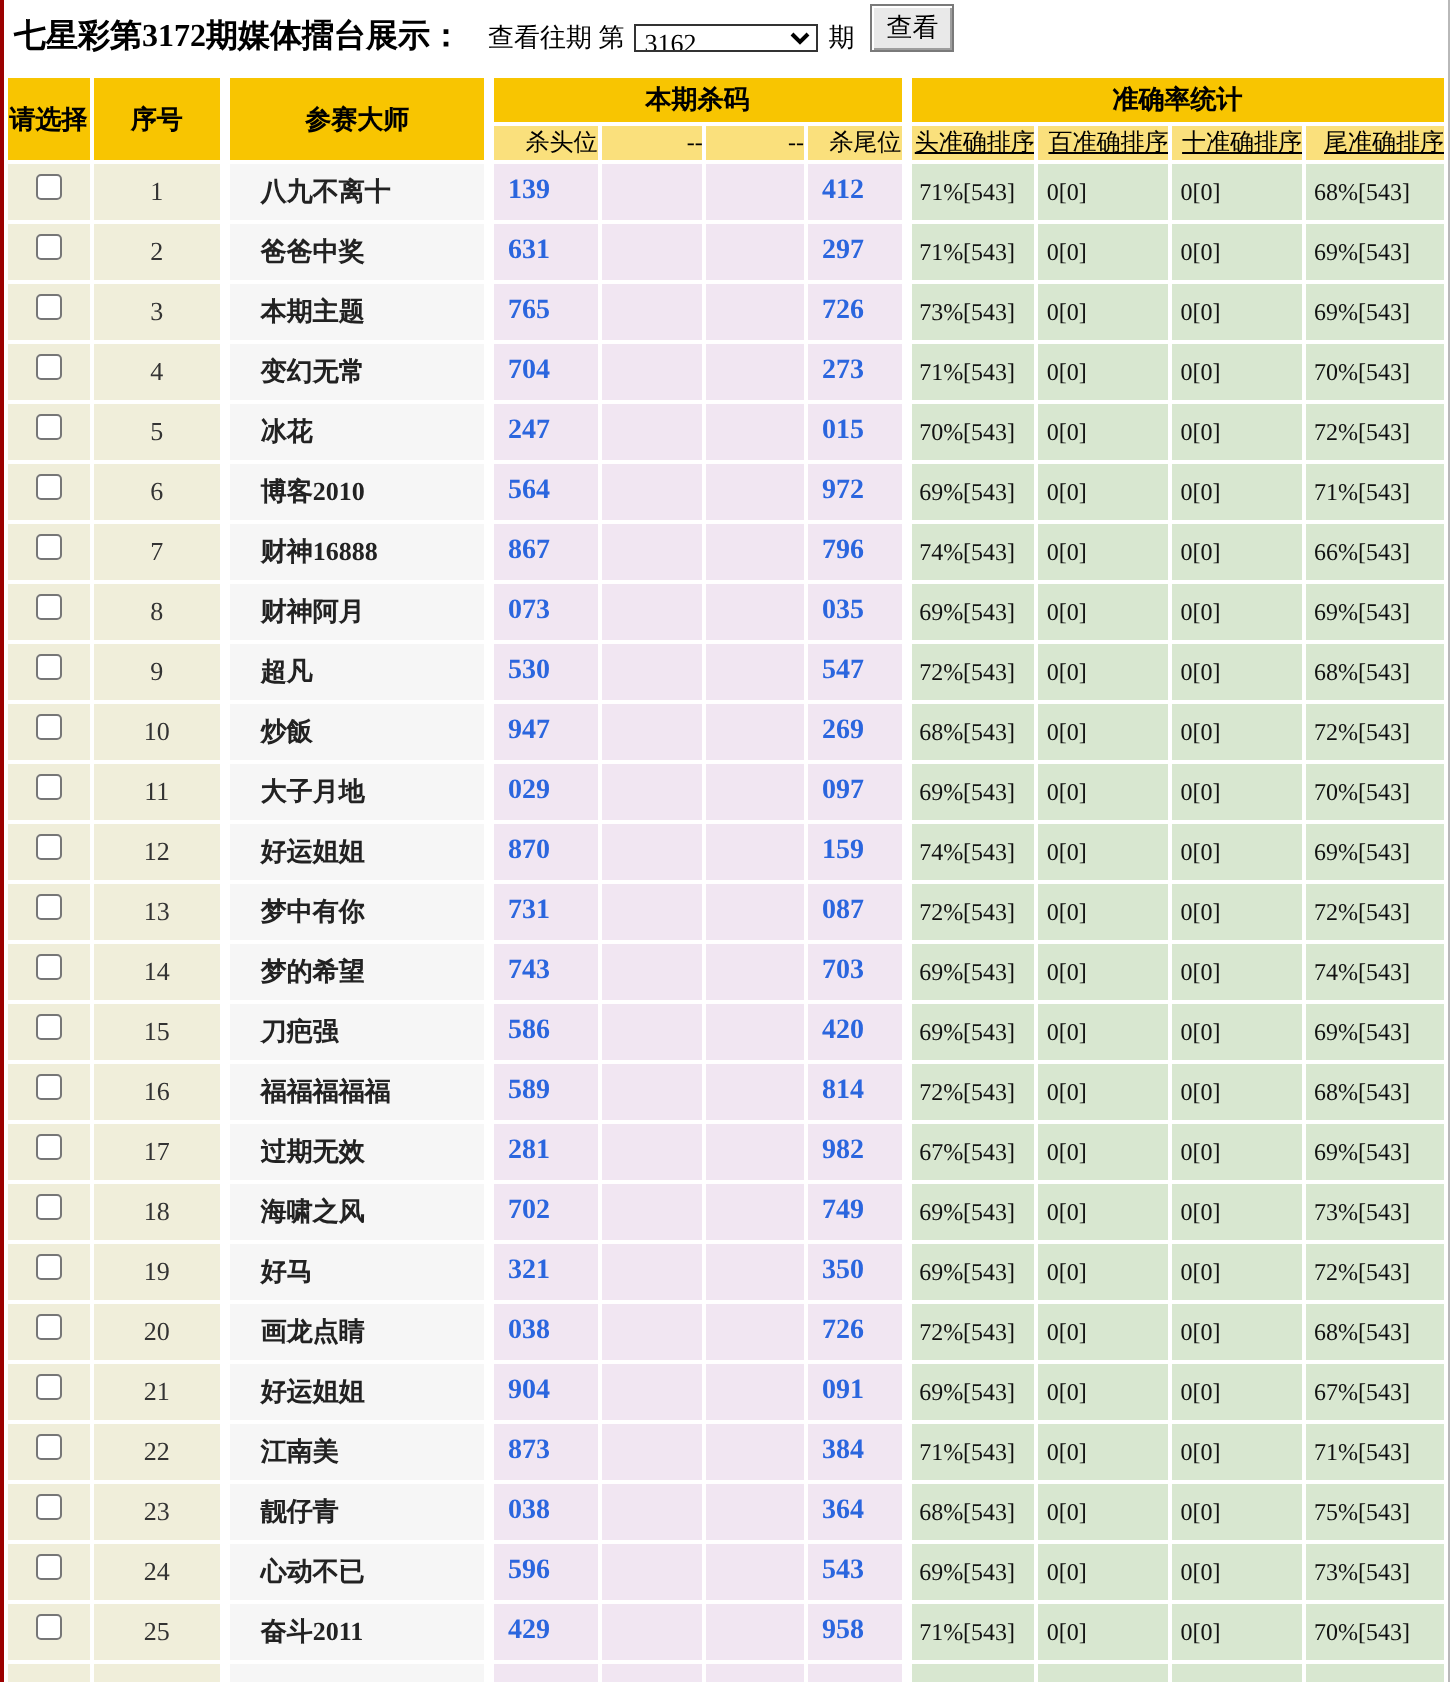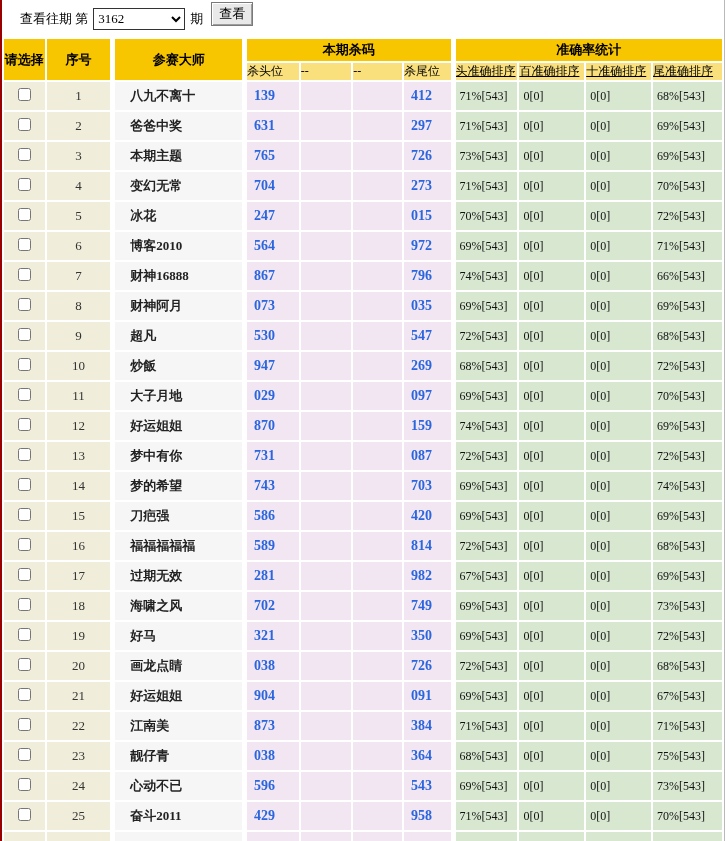--- a/index.html
+++ b/index.html
@@ -15,21 +15,21 @@
     background:#fff;
   }
   
   .titlebar {
     height:37px; display:flex; align-items:center;
     padding:2px 4px 2px 5px; background:#fff;
   }
   .title-main { font-size:16px; font-weight:bold; color:#000; white-space:nowrap; }
   .title-sub  { font-size:13px; color:#000; margin-left:13px; white-space:nowrap; }
   .period-select {
-    margin-left:5px; width:92px; height:22px; font-size:13px;
+    margin-left:5px; width:92px; height:14px; font-size:13px;
     font-family:"Liberation Serif","DejaVu Serif",serif;
     border:1px solid #333; background:#fff;
   }
   .period-suffix { font-size:13px; margin-left:5px; }
   .view-btn {
     margin-left:8px; position:relative; top:-5px;
     font-size:13px; padding:2px 7px;
     font-family:Liberation Serif, serif;
     background:#e9e9e9; border:1px solid #7a7a7a;
     box-shadow:inset 1px 1px 0 #fff, inset -1px -1px 0 #9e9e9e;
@@ -40,39 +40,40 @@
     border-collapse:separate; border-spacing:2px;
     table-layout:fixed; width:722px; margin-left:0px;
   }
   th, td { overflow:hidden; white-space:nowrap; }
   .hdr {
     background:#f8c501; color:#000; font-size:13px; font-weight:bold;
     text-align:center; height:22px;
   }
   .subhdr {
     background:#fae07c; color:#000; font-size:12px; font-weight:normal;
-    text-align:left; height:14px;
+    text-align:right; height:14px;
   }
   .subhdr a { color:#000; text-decoration:underline; cursor:pointer; }
   td { height:28px; }
   .c-check  { background:#f0eeda; text-align:center; }
   .c-idx    { background:#f0eeda; text-align:center; font-size:13px; color:#333; }
   .c-master { background:#f6f6f6; text-align:left; padding-left:15px; font-size:13px; color:#222;font-weight:bold; }
   .c-kill   { background:#f1e6f2; text-align:left; padding-left:7px;
               font-size:14px; font-weight:bold; color:#2b66de; }
   .c-stat   { background:#d8e7d0; text-align:left; padding-left:4px; font-size:12px; color:#111; }
   .sec      { border-left:3px solid #fff; }
   input[type=checkbox] { width:13px; height:13px; cursor:pointer; }
 </style>
 </head>
 <body>
 
 <div class="page">
 
   <div class="titlebar">
+    <span class="title-main">七星彩第3172期媒体擂台展示：</span>
     <span class="title-sub">查看往期 第</span>
     <select class="period-select">
       <option>3162</option>
     </select>
     <span class="period-suffix">期</span>
     <button class="view-btn">查看</button>
   </div>
 
   <table>
     <colgroup>

